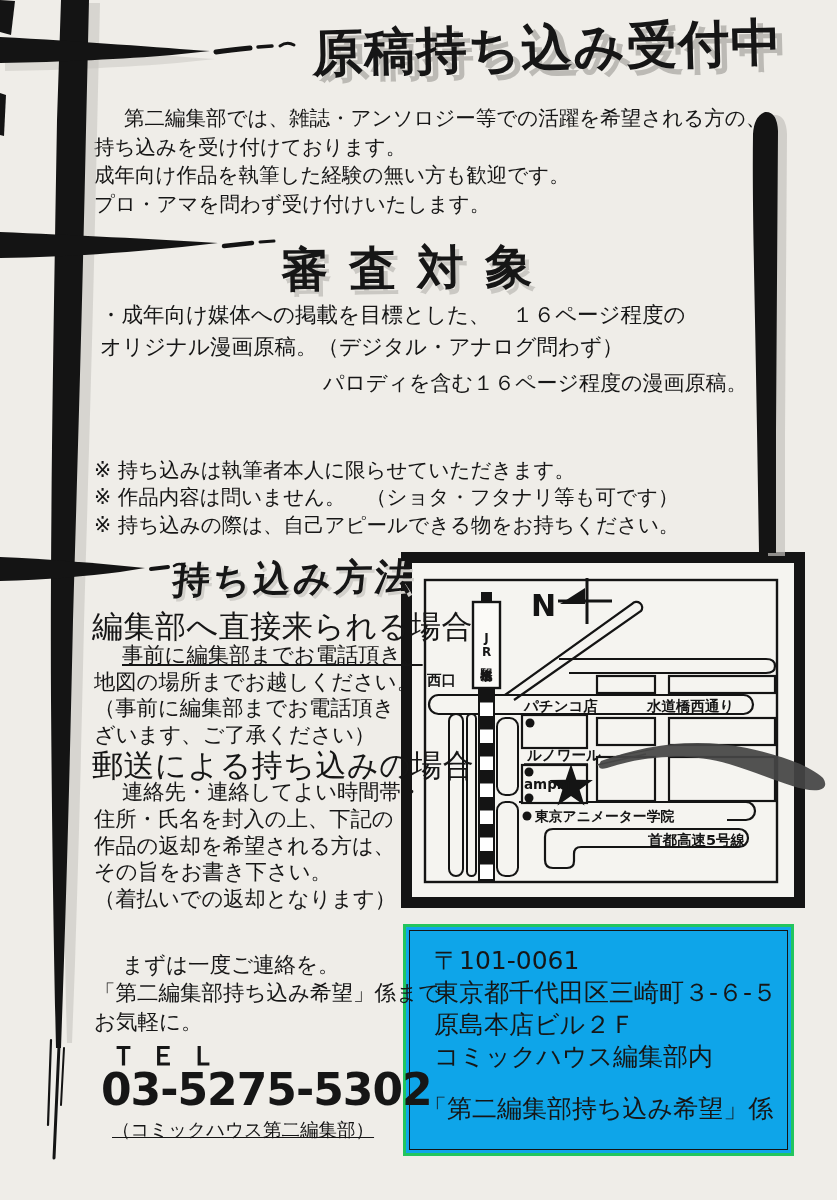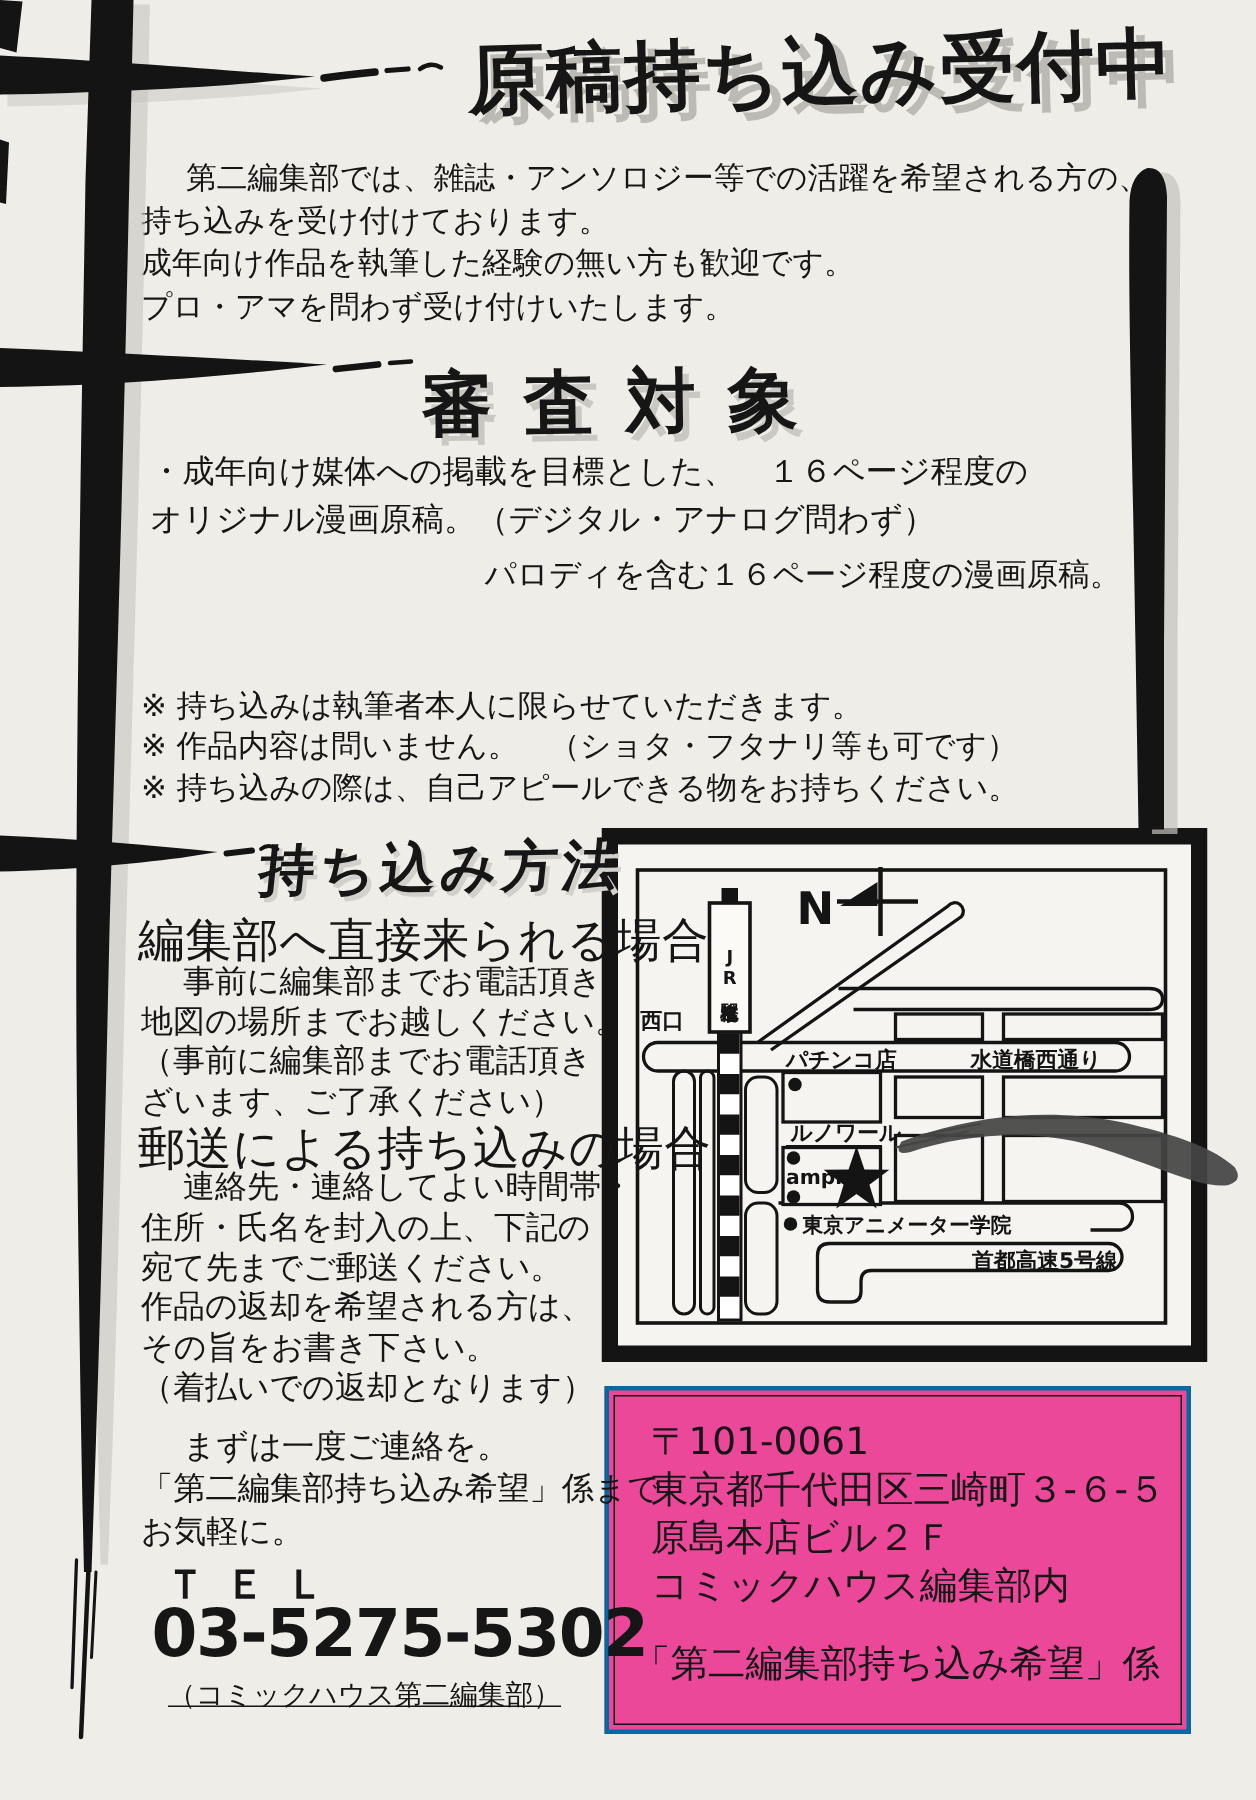--- a/index.html
+++ b/index.html
@@ -30,41 +30,41 @@
   
   .para{z-index:3;}
   .para div{white-space:nowrap;}
   .intro{left:94px;top:104px;font-size:20.5px;line-height:28.5px;}
   .intro div:first-child{padding-left:30px;}
   .bullet1{left:100px;top:299px;font-size:21.5px;line-height:31.5px;}
   .bullet2{left:302px;top:370px;font-size:21px;line-height:27.5px;}
   .bullet2 div:first-child{padding-left:21px;}
   .notes{left:94px;top:457px;font-size:20.5px;line-height:27.3px;}
   .visit-p{left:94px;top:642px;font-size:21.3px;line-height:26.5px;}
-  .visit-p div:first-child{padding-left:28px;}
+  .visit-p div:first-child{padding-left:28px;text-decoration:underline;}
   .mail-p{left:94px;top:779px;font-size:21.3px;line-height:26.8px;}
   .mail-p div:first-child{padding-left:28px;}
   .contact-p{left:94px;top:951px;font-size:21.5px;line-height:28.3px;}
   .contact-p div:first-child{padding-left:28px;}
   .tel-label{left:110px;top:1038px;font-size:27px;font-weight:bold;letter-spacing:13px;z-index:3;}
   .tel-number{left:101px;top:1064px;font-size:44px;font-weight:bold;letter-spacing:-1px;z-index:3;white-space:nowrap;}
   .tel-note{left:112px;top:1117px;font-size:18.5px;z-index:3;white-space:nowrap;text-decoration:underline;}
   
   .map-wrap{left:401px;top:552px;width:404px;height:356px;z-index:2;}
   .station-label{
     position:absolute;left:72px;top:50px;width:27px;height:86px;
     display:flex;align-items:center;justify-content:center;
     writing-mode:vertical-rl;text-orientation:upright;
     font-size:12px;font-weight:bold;letter-spacing:0;line-height:1;z-index:3;
   }
   .map-svg text{font-family:"DejaVu Sans","Liberation Sans",sans-serif;font-weight:bold;fill:#141414;}
   
   .addr-box{
     left:403px;top:924px;width:385px;height:226px;z-index:2;
-    border:3px solid #0369a1;background:#ec4899;
+    border:3px solid #22c55e;background:#0ea5e9;
   }
   .addr-inner{
     position:absolute;left:3px;top:3px;right:3px;bottom:3px;
     border:1.5px solid #141414;padding:14px 8px 0 24px;box-sizing:border-box;
   }
   .addr-inner div{white-space:nowrap;font-size:25px;line-height:32px;}
   .addr-recipient{margin-top:20px;font-size:26px;margin-left:-12px;}
 </style>
 </head>
 <body>
@@ -145,21 +145,20 @@
   <div>事前に編集部までお電話頂き、</div>
   <div>地図の場所までお越しください。</div>
   <div>（事前に編集部までお電話頂き</div>
   <div>ざいます、ご了承ください）</div>
 </div>
 
 <div class="abs subhead" style="left:92px;top:745px;">郵送による持ち込みの場合</div>
 <div class="abs para mail-p">
   <div>連絡先・連絡してよい時間帯・</div>
   <div>住所・氏名を封入の上、下記の</div>
-  <div>宛て先までご郵送ください。</div>
   <div>作品の返却を希望される方は、</div>
   <div>その旨をお書き下さい。</div>
   <div>（着払いでの返却となります）</div>
 </div>
 
 <div class="abs para contact-p">
   <div>まずは一度ご連絡を。</div>
   <div>「第二編集部持ち込み希望」係まで</div>
   <div>お気軽に。</div>
 </div>

